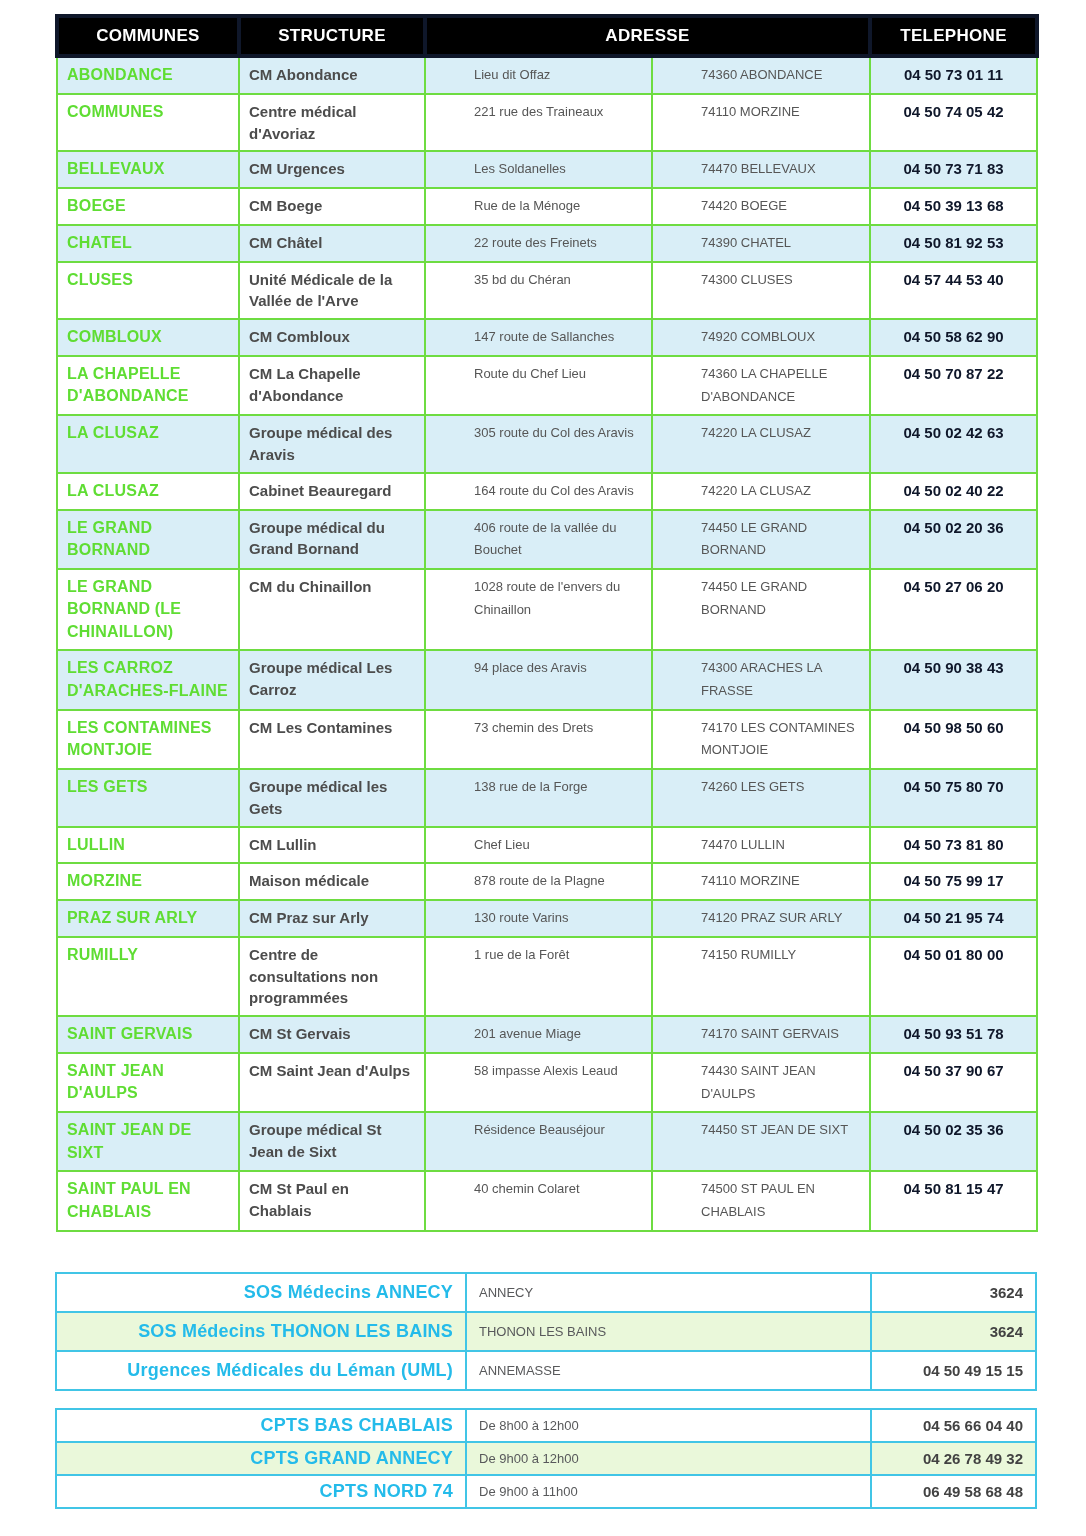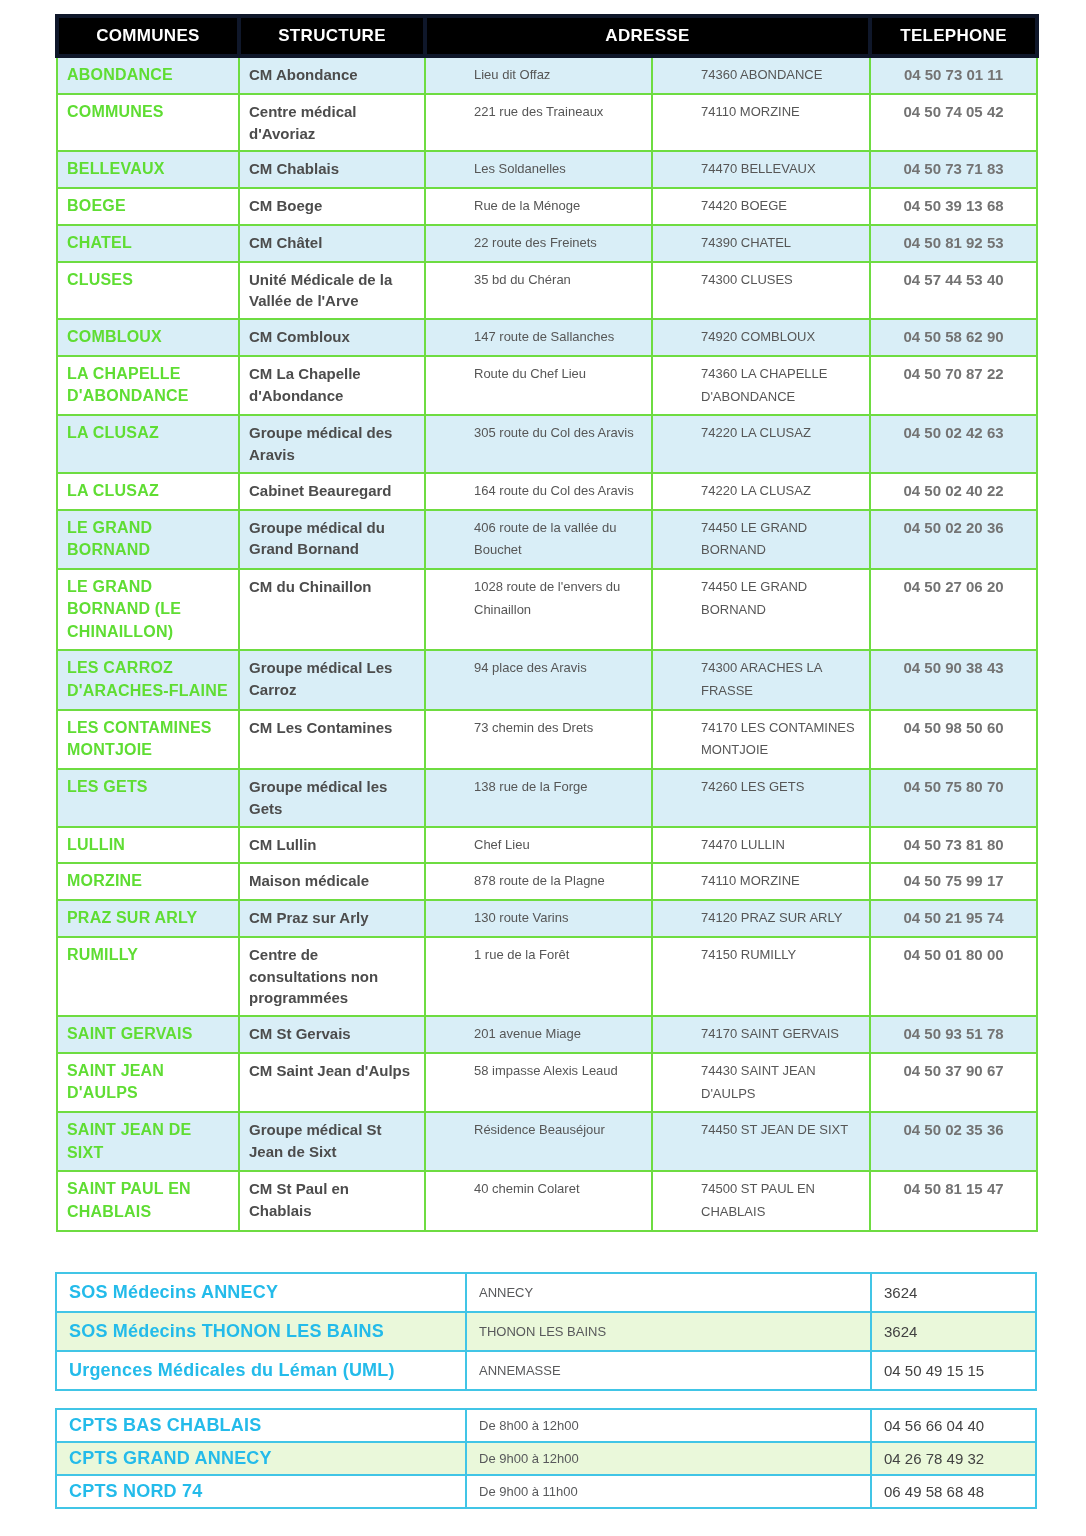--- a/index.html
+++ b/index.html
@@ -50,21 +50,21 @@
     font-size: 15px;
     line-height: 1.45;
   }
   td.addr {
     color: #565656;
     font-size: 13px;
     line-height: 1.75;
     padding-left: 48px;
   }
   td.phone {
-    color: #737373;
+    color: #0f172a;
     font-weight: bold;
     font-size: 15px;
     line-height: 1.4;
     text-align: center;
     margin-left: 10px;
   }
   tr.bg-blue  { background: #d9eef7; }
   tr.bg-white { background: #ffffff; }
   tr.bg-green { background: #eaf8da; }
 
@@ -81,30 +81,31 @@
     padding: 5px 12px;
     overflow: hidden;
   }
   .emergency-table td { height: 39px; }
   .cpts-table td { height: 28px; }
   td.org {
     color: #24bbea;
     font-weight: bold;
     font-size: 18px;
     letter-spacing: 0.2px;
+    text-align: right;
   }
   td.city {
     color: #58595b;
     font-size: 13px;
   }
   td.sphone {
     color: #424242;
-    font-weight: normal;
+    font-weight: bold;
     font-size: 15px;
-    text-align: left;
+    text-align: right;
   }
   .emergency-table { top: 1272px; }
   .cpts-table { top: 1408px; }
 </style>
 </head>
 <body>
 
 <div class="page">
 
   <table class="main-table">
@@ -133,21 +134,21 @@
     </tr>
         <tr class="bg-white">
       <td class="commune">COMMUNES</td>
       <td class="structure">Centre médical d'Avoriaz</td>
       <td class="addr">221 rue des Traineaux</td>
       <td class="addr">74110 MORZINE</td>
       <td class="phone">04 50 74 05 42</td>
     </tr>
         <tr class="bg-blue">
       <td class="commune">BELLEVAUX</td>
-      <td class="structure">CM Chablais</td>
+      <td class="structure">CM Urgences</td>
       <td class="addr">Les Soldanelles</td>
       <td class="addr">74470 BELLEVAUX</td>
       <td class="phone">04 50 73 71 83</td>
     </tr>
         <tr class="bg-white">
       <td class="commune">BOEGE</td>
       <td class="structure">CM Boege</td>
       <td class="addr">Rue de la Ménoge</td>
       <td class="addr">74420 BOEGE</td>
       <td class="phone">04 50 39 13 68</td>

